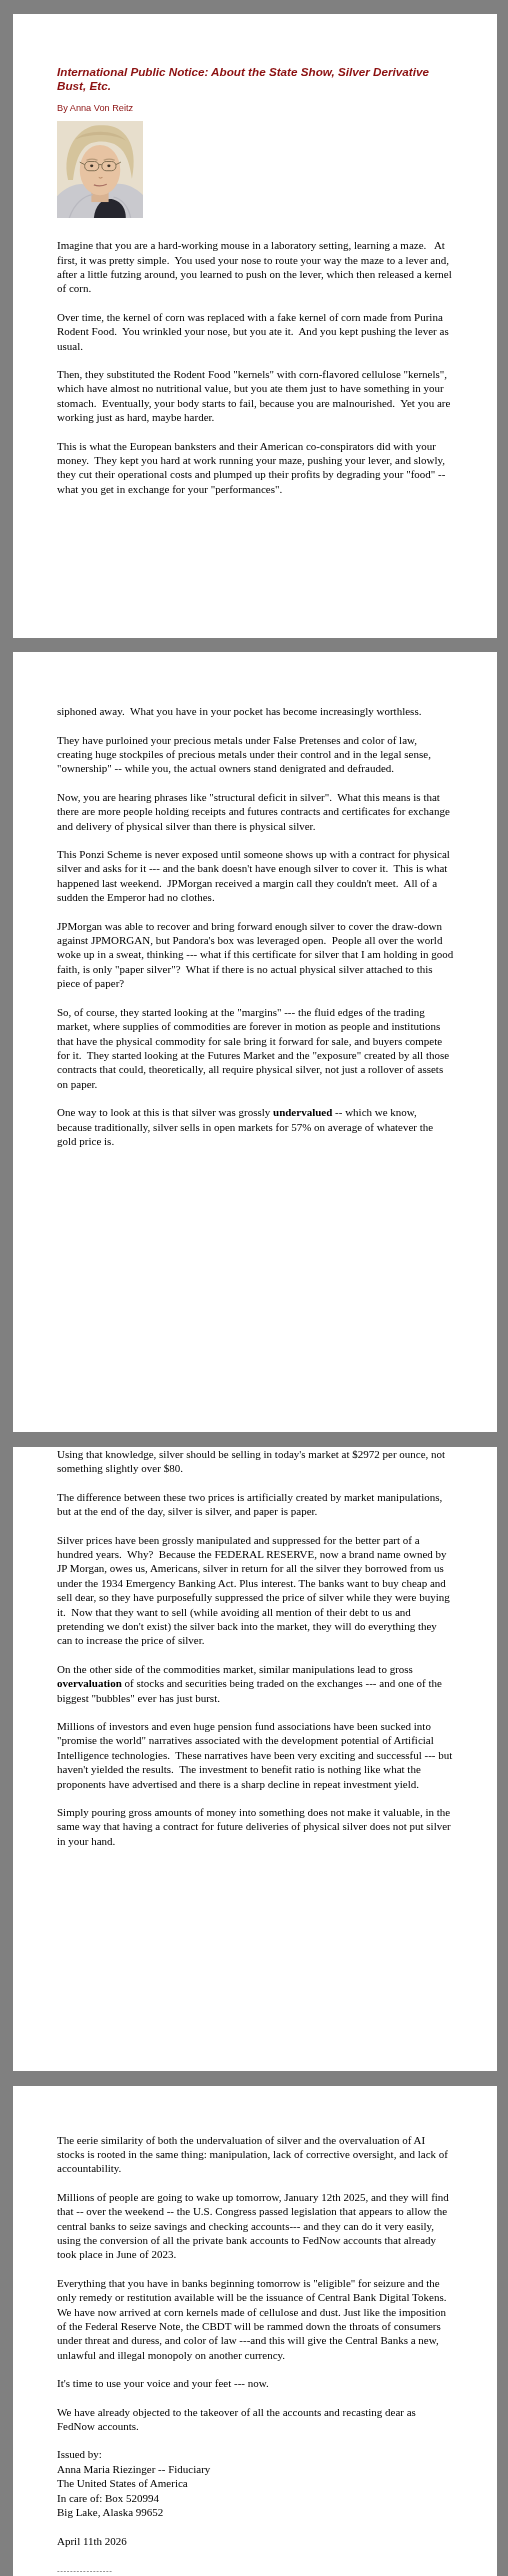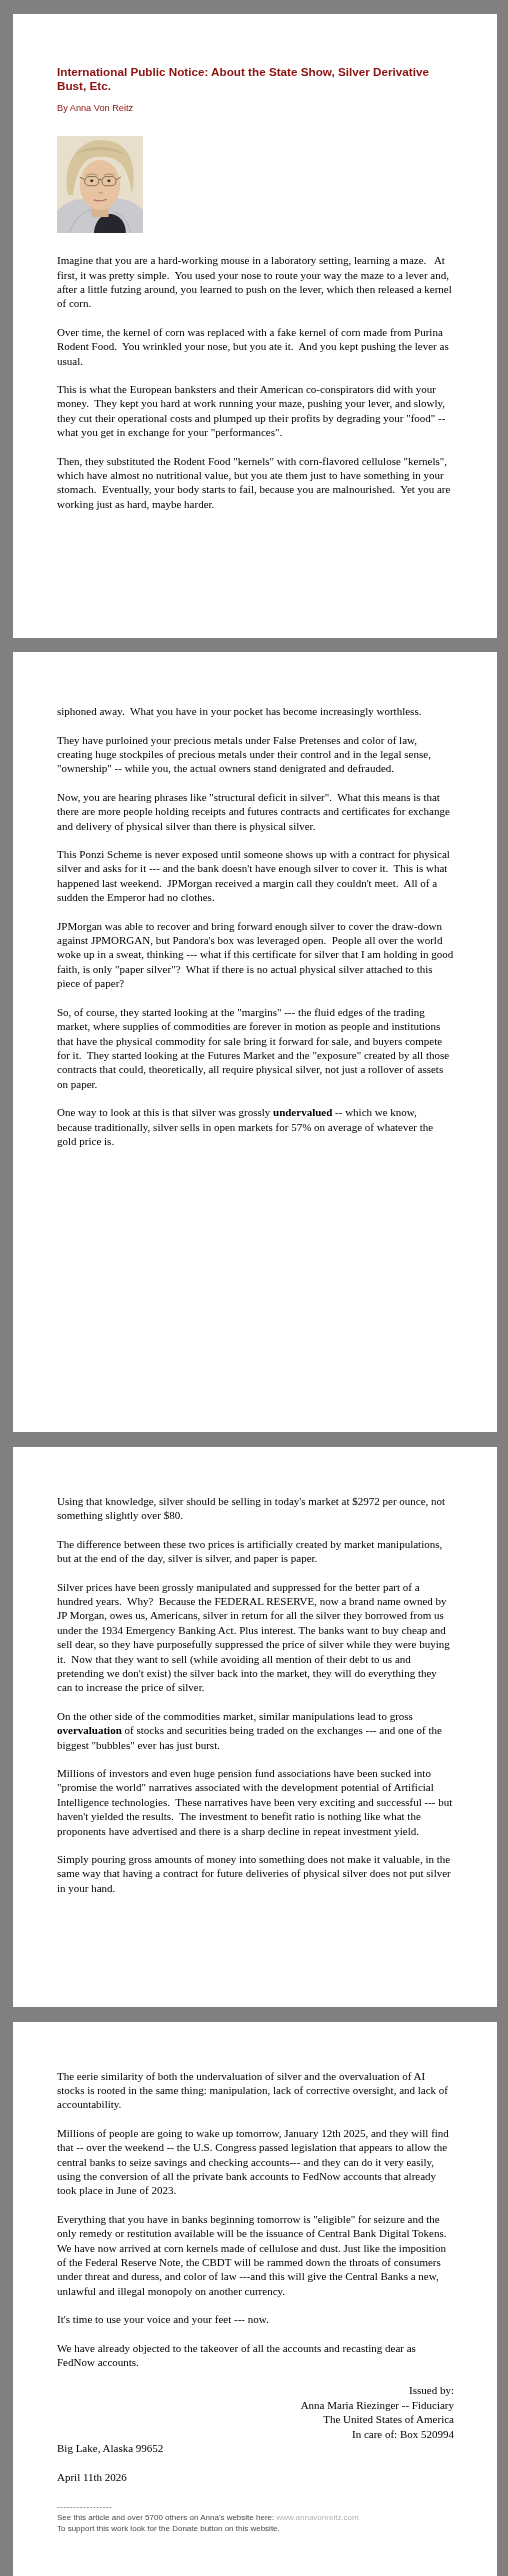--- a/index.html
+++ b/index.html
@@ -2,30 +2,30 @@
 <html style="font-size:9.8px"><head>
 <meta charset="utf-8">
 <style>
   html,body{margin:0;padding:0;background:#808080;}
   body{width:509px;font-family:"Liberation Serif",serif;}
   .doc{padding:13.5px 12.3px 21.5px 13px;}
   .page{background:#ffffff;width:484px;box-sizing:border-box;
         padding-left:44px;padding-right:39px;margin:0 0 14.7px 0;overflow:hidden;}
   .page-1{height:624px;padding-top:51px;}
   .page-2{height:780px;padding-top:52px;}
-  .page-3{height:560px;padding-top:47px;}
+  .page-3{height:624px;}
   .page-4{height:666px;padding-top:47px;}
   .title{font-family:"Liberation Sans",sans-serif;font-weight:bold;
-         color:#8c1111;font-size:11.7px;line-height:14.7px;margin:0 0 8px 0;}
+         color:#8c1111;font-size:11.7px;line-height:14.7px;margin:0 0 8px 0;font-style:italic;}
   .byline{font-family:"Liberation Sans",sans-serif;color:#8c1111;
-          font-size:9.2px;line-height:12.3px;margin:0 0 22px 0;}
+          font-size:9.2px;line-height:12.3px;margin:0 0 7px 0;}
   .photo{display:block;margin:0 0 20px 0;}
   .content p{margin:0 4px 14px 0;font-size:11px;line-height:14.4px;color:#000;
              white-space:pre-wrap;}
-  .content p.tight{margin-bottom:0;text-align:right;}
+  .content p.tight{margin-bottom:0;}
   .bold{font-weight:bold;}
   .footer{font-family:"Liberation Sans",sans-serif;font-size:8px;
           line-height:10.8px;color:#4a4a4a;margin-top:18.4px;}
   .footer .dashes{letter-spacing:0.6px;}
   .muted{color:#b3b3b3;}
 </style>
 </head>
 <body>
 
 <div class="doc">
@@ -64,22 +64,22 @@
       <path d="M68,92 Q70,94 74,92" stroke="#b0815e" stroke-width="1.5" fill="none"></path>
       <path d="M60,104 Q70,108 81,103" stroke="#a86f62" stroke-width="2" fill="none"></path>
 
       <path d="M20,158 C28,134 44,122 58,120" stroke="#b9b9c0" stroke-width="2" fill="none"></path>
       <path d="M120,158 C116,138 104,126 92,124" stroke="#b9b9c0" stroke-width="2" fill="none"></path>
     </svg>
 
     <div class="content">
         <p><span>Imagine that you are a hard-working mouse in a laboratory setting, learning a maze.   At first, it was pretty simple.  You used your nose to route your way the maze to a lever and, after a little futzing around, you learned to push on the lever, which then released a kernel of corn.</span></p>
         <p><span>Over time, the kernel of corn was replaced with a fake kernel of corn made from Purina Rodent Food.  You wrinkled your nose, but you ate it.  And you kept pushing the lever as usual.</span></p>
+        <p><span>Then, they substituted the Rodent Food "kernels" with corn-flavored cellulose "kernels", which have almost no nutritional value, but you ate them just to have something in your stomach.  Eventually, your body starts to fail, because you are malnourished.  Yet you are working just as hard, maybe harder.</span></p>
         <p><span>This is what the European banksters and their American co-conspirators did with your money.  They kept you hard at work running your maze, pushing your lever, and slowly, they cut their operational costs and plumped up their profits by degrading your "food" -- what you get in exchange for your "performances".</span></p>
-        <p><span>Then, they substituted the Rodent Food "kernels" with corn-flavored cellulose "kernels", which have almost no nutritional value, but you ate them just to have something in your stomach.  Eventually, your body starts to fail, because you are malnourished.  Yet you are working just as hard, maybe harder.</span></p>
       </div>
   </div>
 
   <div class="page page-2">
     <div class="content">
         <p><span>siphoned away.  What you have in your pocket has become increasingly worthless.</span></p>
         <p><span>They have purloined your precious metals under False Pretenses and color of law, creating huge stockpiles of precious metals under their control and in the legal sense, "ownership" -- while you, the actual owners stand denigrated and defrauded.</span></p>
         <p><span>Now, you are hearing phrases like "structural deficit in silver".  What this means is that there are more people holding receipts and futures contracts and certificates for exchange and delivery of physical silver than there is physical silver.</span></p>
         <p><span>This Ponzi Scheme is never exposed until someone shows up with a contract for physical silver and asks for it --- and the bank doesn't have enough silver to cover it.  This is what happened last weekend.  JPMorgan received a margin call they couldn't meet.  All of a sudden the Emperor had no clothes.</span></p>
         <p><span>JPMorgan was able to recover and bring forward enough silver to cover the draw-down against JPMORGAN, but Pandora's box was leveraged open.  People all over the world woke up in a sweat, thinking --- what if this certificate for silver that I am holding in good faith, is only "paper silver"?  What if there is no actual physical silver attached to this piece of paper?</span></p>

